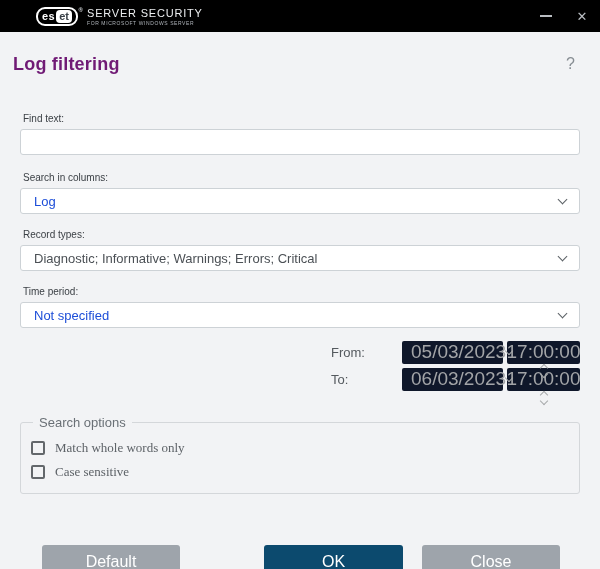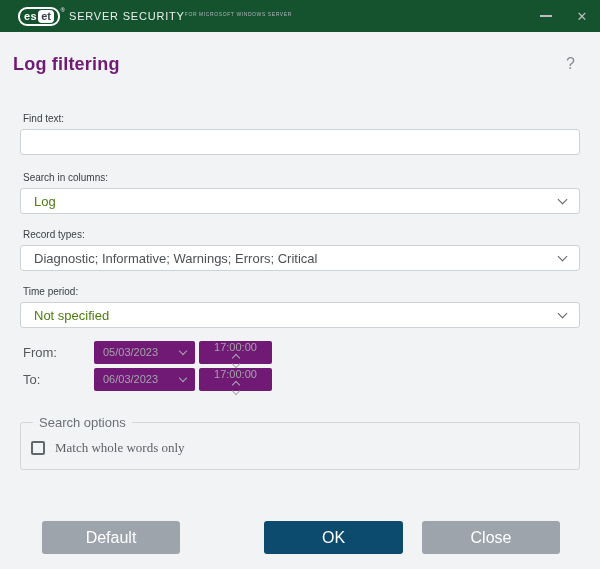--- a/index.html
+++ b/index.html
@@ -6,37 +6,37 @@
   html,body { width:600px; height:569px; }
   body {
     background:#f2f3f5;
     font-family:"Liberation Sans", sans-serif;
     overflow:hidden;
     position:relative;
   }
 
   
   .titlebar {
-    height:32px; background:#14532d;
+    height:32px; background:#000000;
     display:flex; align-items:center;
-    padding-left:18px;
+    padding-left:36px;
   }
   .logo-badge {
     border:2px solid #fff; border-radius:9px;
     padding:1px 4px; display:flex; align-items:center;
     position:relative; color:#fff;
     font-weight:bold; font-size:11px; line-height:13px;
   }
   .logo-es { letter-spacing:.5px; }
   .logo-et {
     background:#fff; color:#394047; border-radius:4px;
     padding:0 3px; margin-left:1px;
   }
   .logo-reg { position:absolute; top:-5px; right:-7px; font-size:6px; color:#cfd3d7; }
-  .brand-text { margin-left:9px; display:flex; }
+  .brand-text { margin-left:9px; display:flex; flex-direction:column; }
   .brand-title { font-size:11px; letter-spacing:.8px; color:#eceef0; }
   .brand-sub { font-size:5px; letter-spacing:.6px; color:#aeb3b9; margin-top:1px; }
   .win-controls { margin-left:auto; display:flex; height:100%; }
   .win-btn {
     width:36px; height:100%; display:flex; align-items:center; justify-content:center;
     color:#b9bdc2; font-size:13px; cursor:default; background:transparent; border:none;
     font-family:inherit;
   }
   .win-btn.min span { display:block; width:12px; height:2px; background:#b9bdc2; }
 
@@ -58,36 +58,36 @@
     border:1px solid #cdd2d6; border-radius:3px;
   }
   .textbox input {
     width:100%; height:100%; border:none; background:transparent; outline:none;
     padding:0 10px; font:13px "Liberation Sans", sans-serif; color:#43484e;
   }
   .selectbox {
     display:flex; align-items:center; justify-content:space-between;
     padding:0 13px; font-size:13px; cursor:default;
   }
-  .sel-muted { color:#4d7c0f; }
+  .sel-muted { color:#1d4ed8; }
   .sel-dark  { color:#4b5055; }
   .chev {
     width:7px; height:7px;
     border-right:1.5px solid #5b6065; border-bottom:1.5px solid #5b6065;
     transform:rotate(45deg); margin-top:-4px; flex:none;
   }
 
   
   .datetime-rows { margin-top:12px; }
-  .dt-row { display:flex; align-items:center; height:24px; margin-bottom:3px; }
+  .dt-row { display:flex; align-items:center; height:24px; margin-bottom:3px;justify-content:flex-end; }
   .dt-label { width:74px; padding-left:3px; font-size:13px; color:#54595e; }
   .dt-field {
-    background:#701a75; border-radius:2px; height:23px;
+    background:#0f172a; border-radius:2px; height:23px;
     display:flex; align-items:center; justify-content:space-between;
-    color:#a2a4a7; font-size:11px; padding:0 9px;
+    color:#a2a4a7; font-size:19px; padding:0 9px;
   }
   .dt-date { width:101px; margin-right:4px; }
   .dt-time { width:73px;flex-direction:column; }
   .chev-dis {
     width:6px; height:6px;
     border-right:1.5px solid #a8aaac; border-bottom:1.5px solid #a8aaac;
     transform:rotate(45deg); margin-top:-3px; flex:none;
   }
   .spinner { display:flex; flex-direction:column; align-items:center; }
   .chev-up-dis {
@@ -215,20 +215,24 @@
       </div>
     </div>
   </div>
 
   <fieldset class="search-options">
     <legend>Search options</legend>
     <div class="chk-row">
       <span class="chk-box"></span>
       <span class="chk-label">Match whole words only</span>
     </div>
+    <div class="chk-row">
+      <span class="chk-box"></span>
+      <span class="chk-label">Case sensitive</span>
+    </div>
   </fieldset>
 
   <div class="footer">
     <button class="btn btn-gray btn-default">Default</button>
     <button class="btn btn-blue btn-ok">OK</button>
     <button class="btn btn-gray btn-close">Close</button>
   </div>
 
 </div>
 

